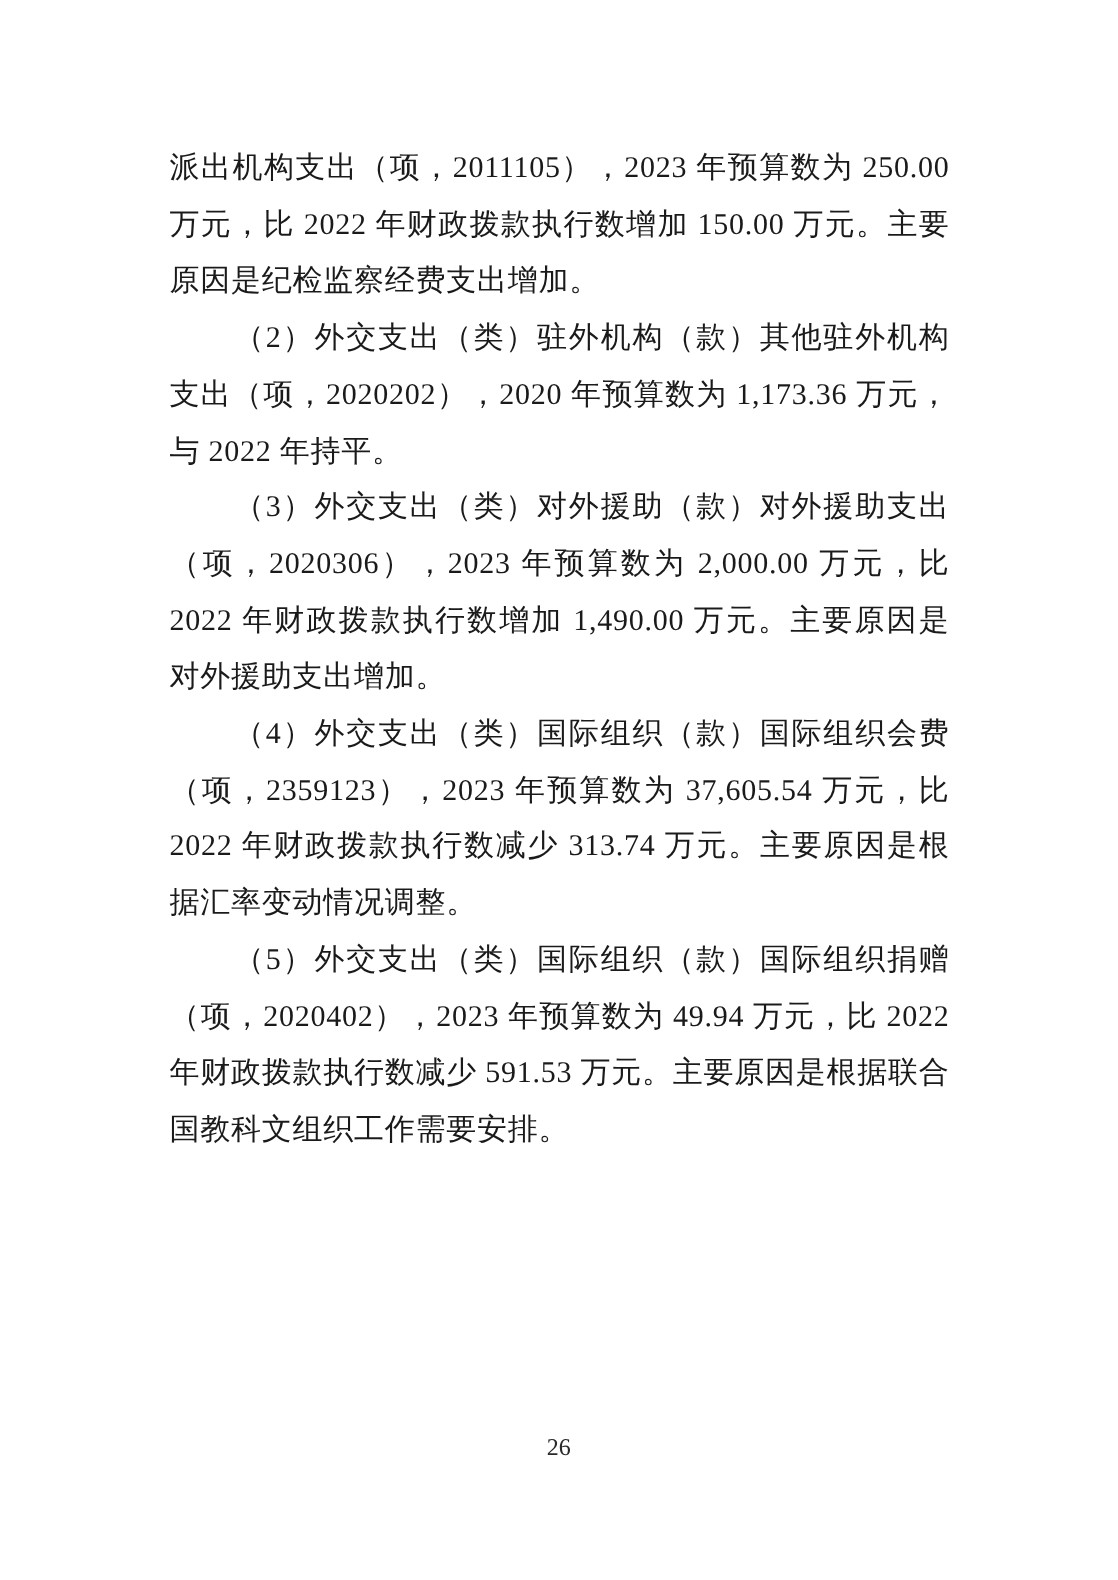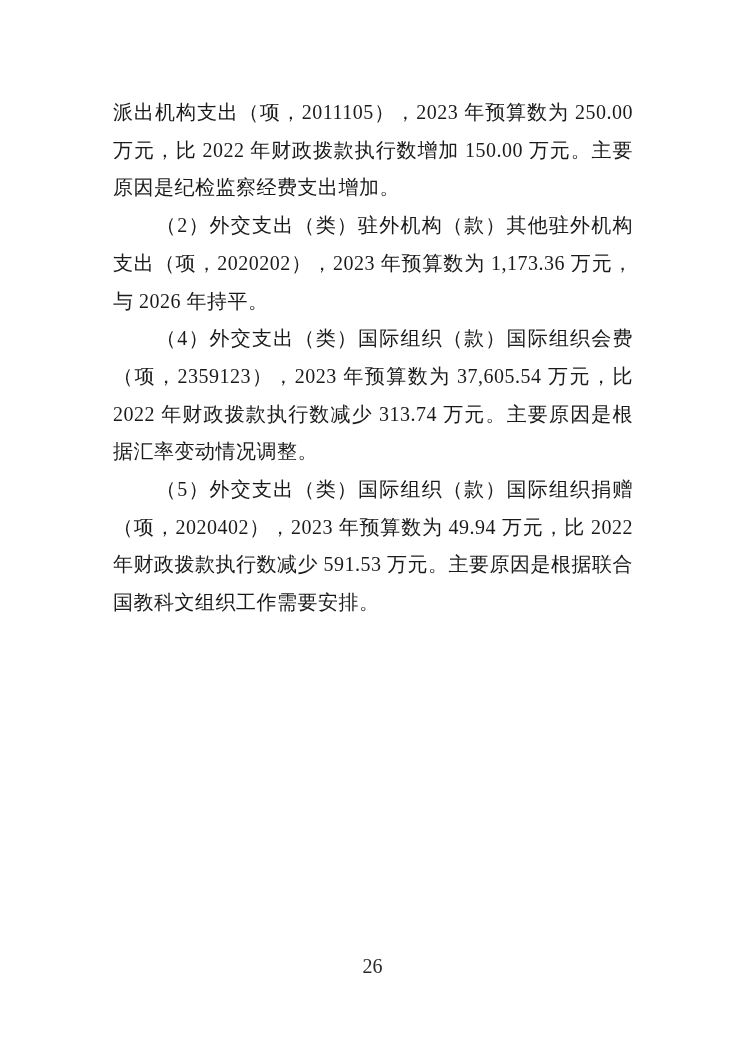--- a/index.html
+++ b/index.html
@@ -33,29 +33,30 @@
   }
   .doc-body p.para.indent {
     text-indent: 2.15em;
   }
   .page-number {
     position: absolute;
     left: 0;
     right: 0;
     top: 957px;
     text-align: center;
-    font-size: 20px;
+    font-size: 16px;
     line-height: 18px;
     color: #2a2a2a;
   }
 </style>
 </head>
 <body>
 
 <div class="page">
   <div class="doc-body">
       <p class="para">派出机构支出（项，2011105），2023 年预算数为 250.00 万元，比 2022 年财政拨款执行数增加 150.00 万元。主要原因是纪检监察经费支出增加。</p>
-      <p class="para indent">（2）外交支出（类）驻外机构（款）其他驻外机构支出（项，2020202），2023 年预算数为 1,173.36 万元，与 2026 年持平。</p>
+      <p class="para indent">（2）外交支出（类）驻外机构（款）其他驻外机构支出（项，2020202），2020 年预算数为 1,173.36 万元，与 2022 年持平。</p>
+      <p class="para indent">（3）外交支出（类）对外援助（款）对外援助支出（项，2020306），2023 年预算数为 2,000.00 万元，比 2022 年财政拨款执行数增加 1,490.00 万元。主要原因是对外援助支出增加。</p>
       <p class="para indent">（4）外交支出（类）国际组织（款）国际组织会费（项，2359123），2023 年预算数为 37,605.54 万元，比 2022 年财政拨款执行数减少 313.74 万元。主要原因是根据汇率变动情况调整。</p>
       <p class="para indent">（5）外交支出（类）国际组织（款）国际组织捐赠（项，2020402），2023 年预算数为 49.94 万元，比 2022 年财政拨款执行数减少 591.53 万元。主要原因是根据联合国教科文组织工作需要安排。</p>
     </div>
   <div class="page-number">26</div>
 </div>
 
 </body></html>

